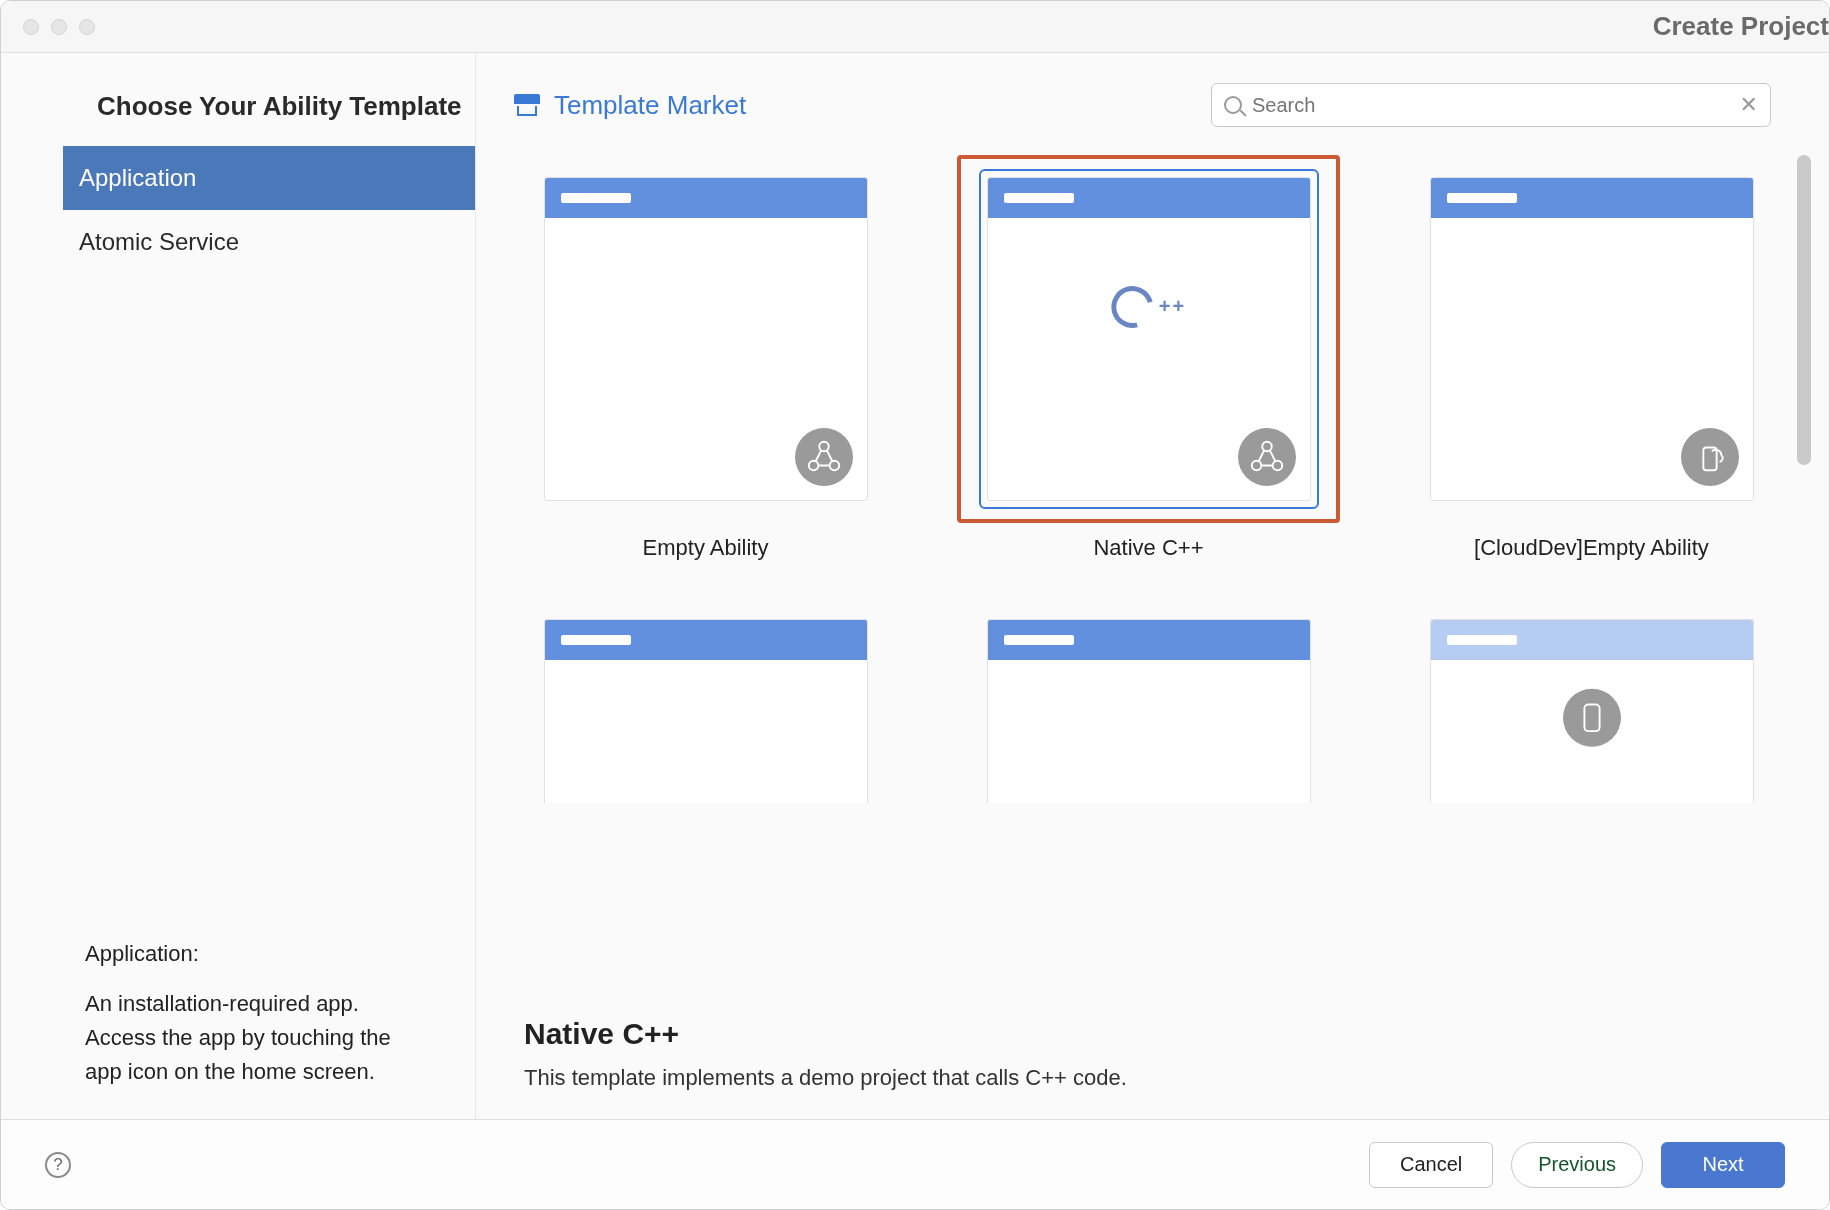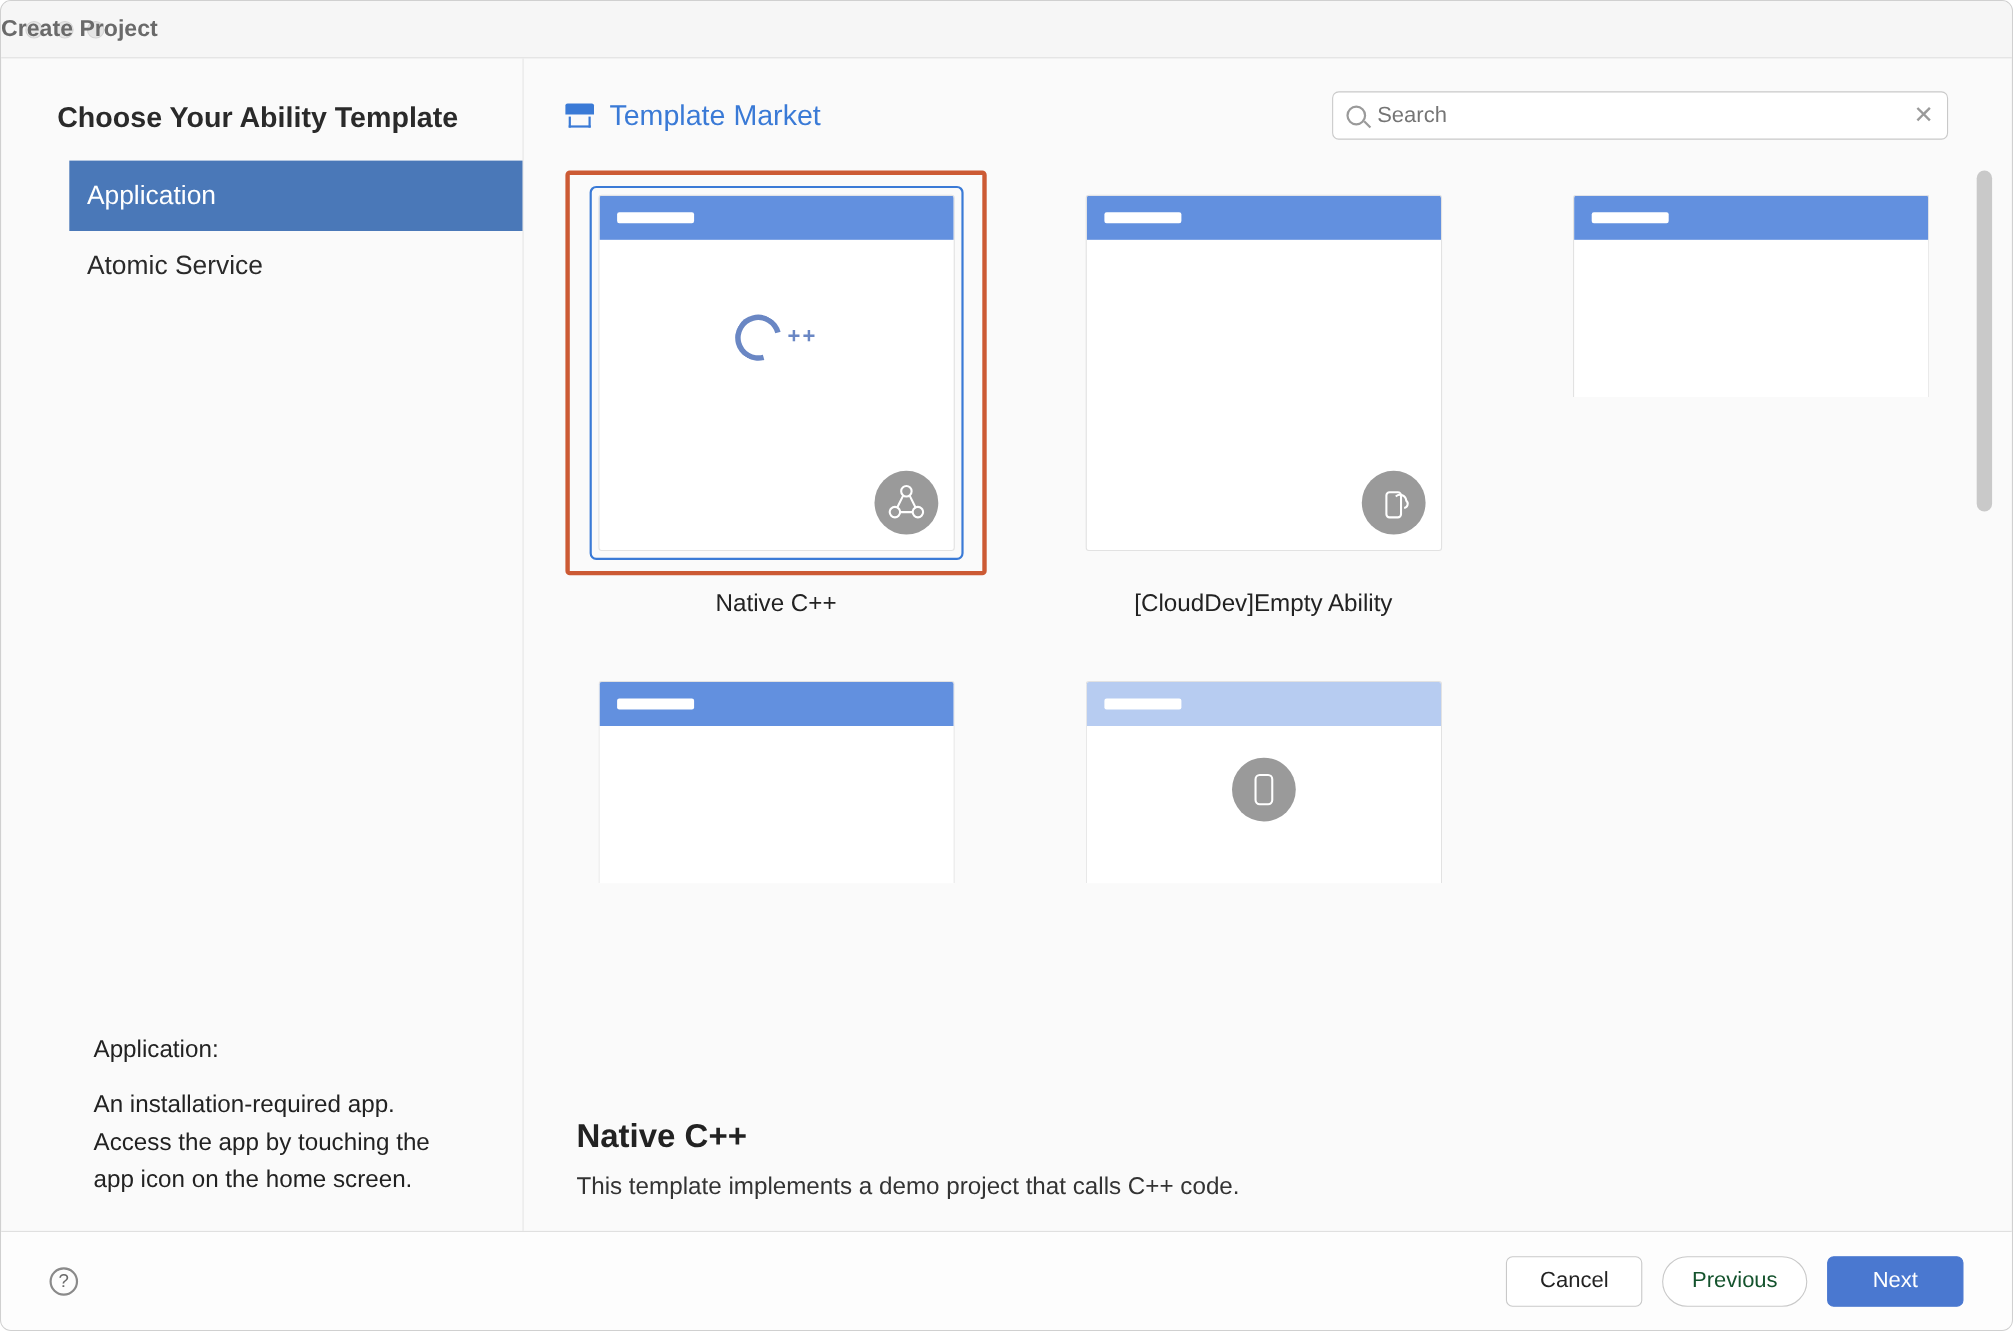--- a/index.html
+++ b/index.html
@@ -1,24 +1,24 @@
 <!DOCTYPE html>
 <html><head>
 <meta charset="utf-8">
 <style>
   * { box-sizing: border-box; margin: 0; padding: 0; }
   html, body { width: 100%; height: 100%; font-family: -apple-system, "Helvetica Neue", Arial, sans-serif; background: #fff; }
   .window { width: 1830px; height: 1210px; margin: 0 auto; display: flex; flex-direction: column; border: 1px solid #d0d0d0; border-radius: 10px; overflow: hidden; background: #fafafa; }
   .titlebar { height: 52px; display: flex; align-items: center; border-bottom: 1px solid #e0e0e0; background: #f6f6f6; position: relative; }
   .traffic { display: flex; gap: 12px; margin-left: 22px; }
   .traffic span { width: 16px; height: 16px; border-radius: 50%; background: #e6e6e6; border: 1px solid #d4d4d4; }
-  .titlebar-title { position: absolute; left: 0; right: 16px; text-align: left; font-size: 21px; font-weight: 600; color: #6a6a6a; pointer-events: none; }
+  .titlebar-title { position: absolute; left: 0; right: 0; text-align: right; font-size: 26px; font-weight: 600; color: #6a6a6a; pointer-events: none; }
   .body { flex: 1; display: flex; overflow: hidden; }
   .sidebar { width: 475px; border-right: 1px solid #e5e5e5; display: flex; flex-direction: column; padding: 38px 0 30px 0; }
-  .sidebar-heading { font-size: 26px; font-weight: 600; color: #2a2a2a; padding: 0 0 24px 51px; }
+  .sidebar-heading { font-size: 26px; font-weight: 600; color: #2a2a2a; padding: 0 0 24px 96px; }
   .side-item { height: 64px; display: flex; align-items: center; padding-left: 78px; font-size: 24px; color: #2a2a2a; cursor: pointer; }
   .side-item.active { background: #4a78b8; color: #fff; margin-left: 62px; margin-right: 0; padding-left: 16px; }
   .side-spacer { flex: 1; }
   .side-desc { padding: 0 84px; }
   .side-desc-title { font-size: 22px; color: #222; margin-bottom: 20px; }
   .side-desc-text { font-size: 22px; color: #222; line-height: 1.55; }
   .main { flex: 1; display: flex; flex-direction: column; position: relative; }
   .main-top { display: flex; align-items: center; padding: 30px 58px 8px 38px; gap: 20px; }
   .market-link { display: flex; align-items: center; gap: 14px; color: #3a7ad6; font-size: 26px; cursor: pointer; }
   .market-icon { width: 26px; height: 22px; }
@@ -105,20 +105,40 @@
         <div class="search">
           <div class="mag"></div>
           <input type="text" placeholder="Search" style="">
           <div class="clear">✕</div>
         </div>
       </div>
 
       <div class="gallery-wrap">
         <div class="gallery">
 
+          <div class="cell">
+            <div class="thumb-outer">
+                <div class="thumb-inner">
+                  <div class="thumb">
+              <div class="bar">
+                      <div class="slot"></div>
+                    </div>
+              <div class="corner">
+                <svg viewBox="0 0 40 40">
+                        <circle cx="20" cy="9" r="5"></circle>
+                        <circle cx="9" cy="29" r="5"></circle>
+                        <circle cx="31" cy="29" r="5"></circle>
+                        <path d="M17 13 L11 25 M23 13 L29 25 M14 29 L26 29"></path>
+                      </svg>
+              </div>
+            </div>
+                </div>
+              </div>
+            <div class="cell-label">Empty Ability</div>
+          </div>
 
           <div class="cell selected highlight">
             <div class="thumb-outer">
                 <div class="thumb-inner">
                   <div class="thumb">
               <div class="bar">
                       <div class="slot"></div>
                     </div>
               <div class="center-cpp">
                 <div class="arc"></div>

